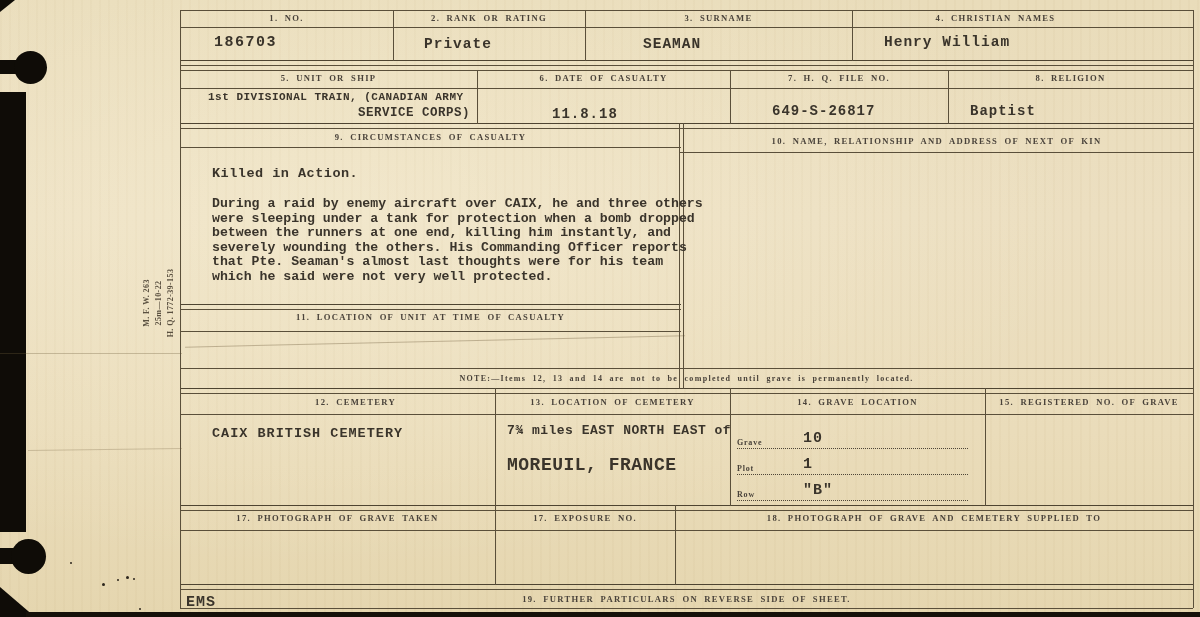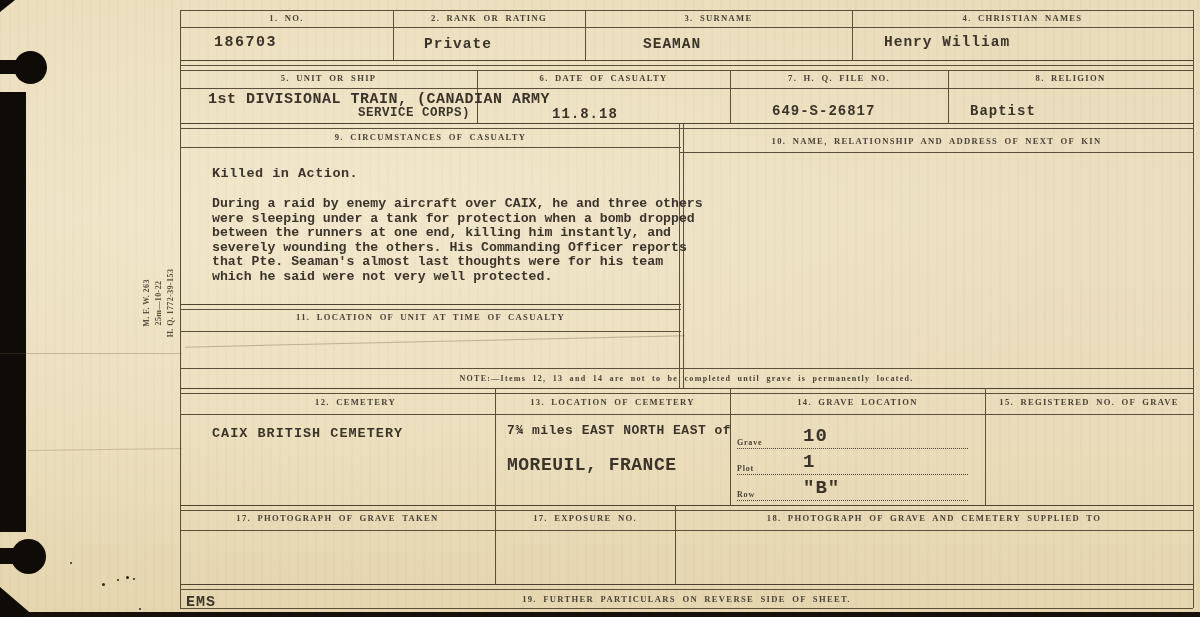--- a/index.html
+++ b/index.html
@@ -25,21 +25,21 @@
   .lbl.small{font-size:8px;}
   
   .tw{
     position:absolute;font-family:"Liberation Mono","DejaVu Sans Mono",monospace;
     font-weight:700;color:#3a342b;white-space:nowrap;letter-spacing:.5px;
   }
   
   .grow{position:absolute;left:737px;width:231px;height:17px;}
   .grow .gl{position:absolute;left:0;bottom:2px;font-size:8px;font-weight:700;letter-spacing:.8px;color:#49423a;}
   .grow .dots{position:absolute;left:0;right:0;bottom:0;border-bottom:1.4px dotted #4e4638;}
-  .grow .gv{position:absolute;left:66px;bottom:2px;font-family:"Liberation Mono","DejaVu Sans Mono",monospace;font-weight:700;font-size:19px;color:#3a342b;letter-spacing:1px;}
+  .grow .gv{position:absolute;left:66px;bottom:2px;font-family:"Liberation Mono","DejaVu Sans Mono",monospace;font-weight:700;font-size:15px;color:#3a342b;letter-spacing:1px;}
   
   .ink{position:absolute;background:#0f0c07;}
   .hole{position:absolute;background:#0f0c07;border-radius:50%;}
   .speck{position:absolute;background:#2c261d;border-radius:50%;}
   .scratch{position:absolute;height:1px;}
   #corner-tl{position:absolute;left:0;top:0;width:0;height:0;border-top:12px solid #0f0c07;border-right:15px solid transparent;}
   #corner-bl{position:absolute;left:0;bottom:0;width:0;height:0;border-bottom:30px solid #0f0c07;border-right:35px solid transparent;}
   #margin-refs{
     position:absolute;left:103px;top:283px;width:115px;height:40px;
     transform:rotate(-90deg);
@@ -107,21 +107,21 @@
   <div class="vl dbl" style="left:679px;top:123px;height:266px;"></div>
   <div class="vl" style="left:495px;top:388px;height:118px;"></div>
   <div class="vl" style="left:730px;top:388px;height:118px;"></div>
   <div class="vl" style="left:985px;top:388px;height:118px;"></div>
   <div class="vl" style="left:495px;top:505px;height:80px;"></div>
   <div class="vl" style="left:675px;top:505px;height:80px;"></div>
 
   <div class="lbl" style="left:180px;top:13px;width:213px;">1.  NO.</div>
   <div class="lbl" style="left:393px;top:13px;width:192px;">2.  RANK OR RATING</div>
   <div class="lbl" style="left:585px;top:13px;width:267px;">3.  SURNAME</div>
-  <div class="lbl" style="left:852px;top:13px;width:341px;">4.  CHRISTIAN NAMES</div>
+  <div class="lbl" style="left:825px;top:13px;width:341px;">4.  CHRISTIAN NAMES</div>
 
   <div class="lbl" style="left:180px;top:73px;width:297px;">5.  UNIT OR SHIP</div>
   <div class="lbl" style="left:477px;top:73px;width:253px;">6.  DATE OF CASUALTY</div>
   <div class="lbl" style="left:730px;top:73px;width:218px;">7.  H. Q. FILE NO.</div>
   <div class="lbl" style="left:948px;top:73px;width:245px;">8.  RELIGION</div>
 
   <div class="lbl" style="left:180px;top:132px;width:501px;">9.  CIRCUMSTANCES OF CASUALTY</div>
   <div class="lbl" style="left:680px;top:136px;width:513px;">10.  NAME, RELATIONSHIP AND ADDRESS OF NEXT OF KIN</div>
   <div class="lbl" style="left:180px;top:312px;width:501px;">11.  LOCATION OF UNIT AT TIME OF CASUALTY</div>
 
@@ -136,21 +136,21 @@
   <div class="lbl" style="left:495px;top:513px;width:180px;">17.  EXPOSURE NO.</div>
   <div class="lbl" style="left:675px;top:513px;width:518px;">18.  PHOTOGRAPH OF GRAVE AND CEMETERY SUPPLIED TO</div>
 
   <div class="lbl" style="left:180px;top:594px;width:1013px;">19.  FURTHER PARTICULARS ON REVERSE SIDE OF SHEET.</div>
 
   <div class="tw" style="left:214px;top:34px;font-size:15px;letter-spacing:1.5px;">186703</div>
   <div class="tw" style="left:424px;top:36px;font-size:14.5px;letter-spacing:1px;">Private</div>
   <div class="tw" style="left:643px;top:36px;font-size:14.5px;letter-spacing:1px;font-family:Liberation Mono, monospace;">SEAMAN</div>
   <div class="tw" style="left:884px;top:34px;font-size:14.5px;letter-spacing:1px;">Henry William</div>
 
-  <div class="tw" style="left:208px;top:91px;font-size:15px;">1st DIVISIONAL TRAIN, (CANADIAN ARMY</div>
+  <div class="tw" style="left:208px;top:91px;font-size:11px;">1st DIVISIONAL TRAIN, (CANADIAN ARMY</div>
   <div class="tw" style="left:208px;top:106px;width:262px;text-align:right;font-size:12.5px;">SERVICE CORPS)</div>
   <div class="tw" style="left:552px;top:106px;font-size:14px;letter-spacing:1px;">11.8.18</div>
   <div class="tw" style="left:772px;top:103px;font-size:14px;letter-spacing:1px;">649-S-26817</div>
   <div class="tw" style="left:970px;top:103px;font-size:14px;letter-spacing:1px;">Baptist</div>
 
   <div class="tw" style="left:212px;top:166px;font-size:13.5px;">Killed in Action.</div>
   <div class="tw" style="left:212px;top:196px;font-size:13.2px;letter-spacing:0;">During a raid by enemy aircraft over CAIX, he and three others</div>
   <div class="tw" style="left:212px;top:210.5px;font-size:13.2px;letter-spacing:0;">were sleeping under a tank for protection when a bomb dropped</div>
   <div class="tw" style="left:212px;top:225px;font-size:13.2px;letter-spacing:0;">between the runners at one end, killing him instantly, and</div>
   <div class="tw" style="left:212px;top:239.5px;font-size:13.2px;letter-spacing:0;">severely wounding the others.  His Commanding Officer reports</div>

